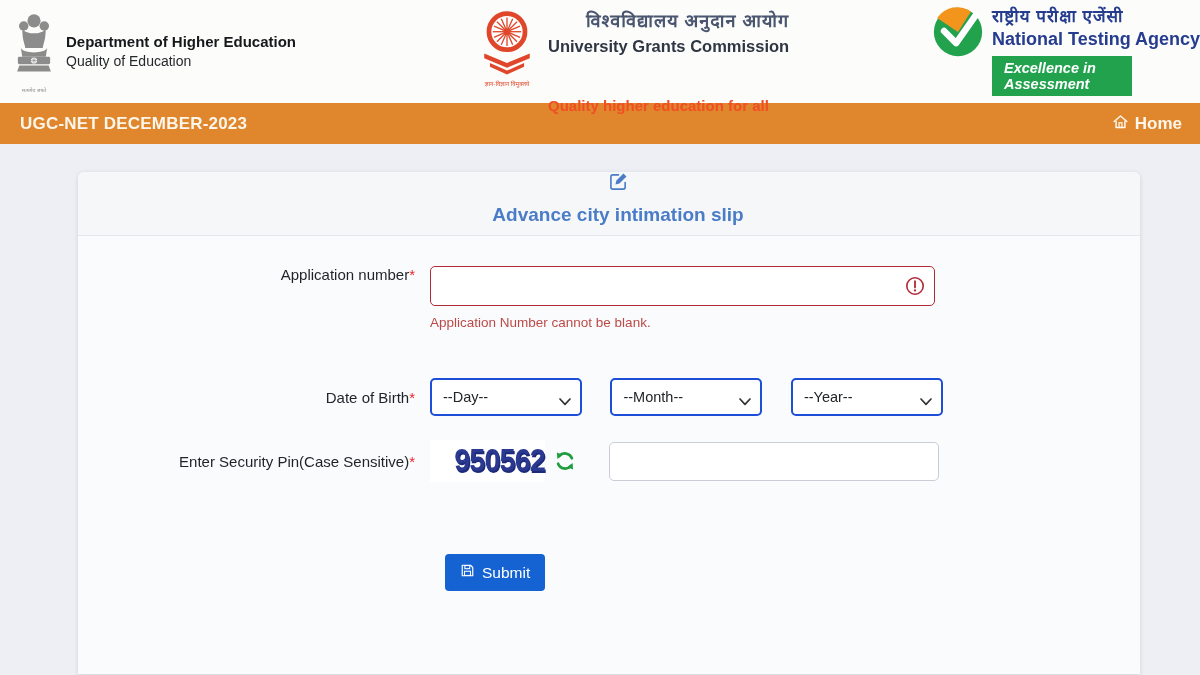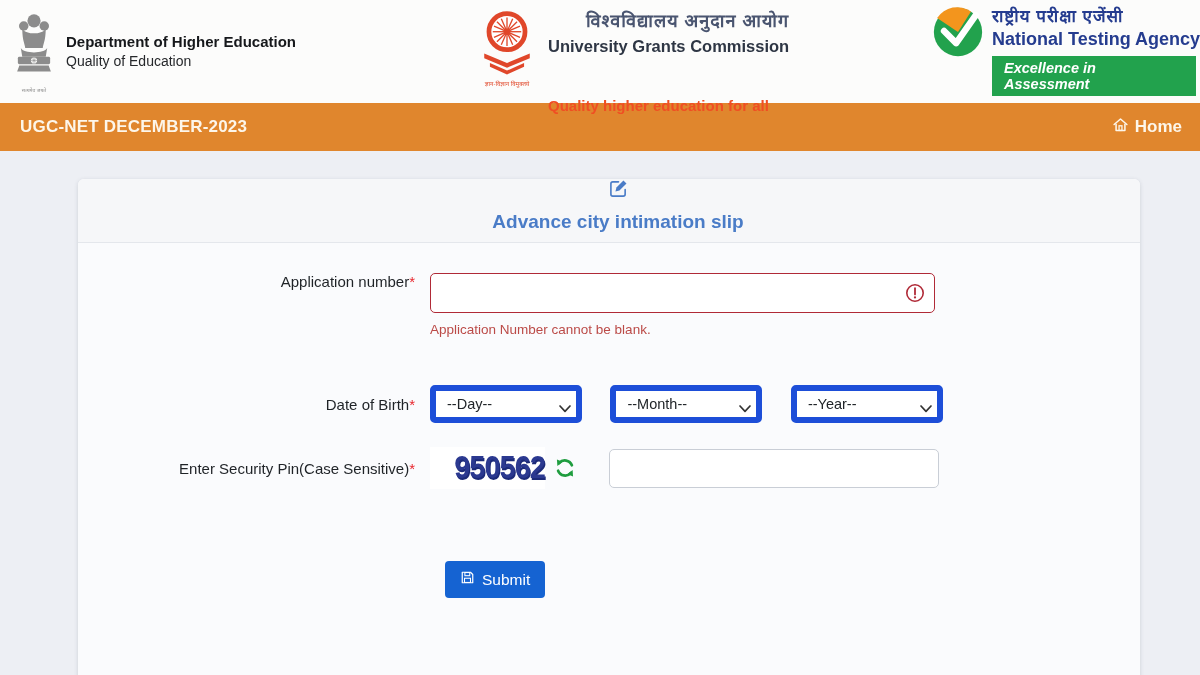--- a/index.html
+++ b/index.html
@@ -19,24 +19,24 @@
   .ugc-motto { font-size:6px; color:#e0472a; margin-top:-2px; }
   .ugc-text .hindi { font-size:18px; font-weight:bold; color:#4a5570; line-height:1.5; letter-spacing:1px;text-align:right; }
   .ugc-text .eng { font-size:16.5px; font-weight:bold; color:#2e3644; line-height:1.45; }
   .ugc-text .tagline { font-size:15px; font-weight:bold; color:#f04e23; line-height:1.5;margin-top:36px; }
 
   .logo-right { position:absolute; right:0; top:6px; display:flex; align-items:flex-start; gap:8px; }
   .nta-text { display:flex; flex-direction:column; align-items:flex-start; }
   .nta-text .hindi { font-size:17px; font-weight:bold; color:#253c8f; line-height:1.3; letter-spacing:1px; }
   .nta-text .eng { font-size:18px; font-weight:bold; color:#253c8f; line-height:1.25; }
   .nta-strip { margin-top:5px; background:#22a24d; color:#ffffff; font-style:italic; font-weight:bold;
-               font-size:14.5px; padding:4px 24px 4px 12px; width:204px; }
-
-  
-  .navbar { height:48px; background:#e0862d; display:flex; align-items:center; justify-content:space-between;
+               font-size:14.5px; padding:4px 24px 4px 12px; width:140px; }
+
+  
+  .navbar { height:41px; background:#e0862d; display:flex; align-items:center; justify-content:space-between;
             padding:0 18px 0 20px; }
   .nav-title { color:#fdf6ea; font-size:17px; font-weight:bold; letter-spacing:.2px; }
   .nav-home { display:flex; align-items:center; gap:6px; color:#fdf6ea; font-size:17px; font-weight:bold; cursor:pointer; }
 
   
   .content { padding-top:28px; }
   .card { margin-left:78px; width:1062px; height:502px; background:#fafbfd;
           border-radius:6px 6px 0 0; box-shadow:0 1px 4px rgba(60,70,90,.18); }
   .card-header { height:64px; background:#f6f7f9; border-bottom:1px solid #e4e7ec;
                  border-radius:6px 6px 0 0; display:flex; align-items:center; gap:9px; padding-left:18px;flex-direction:column; }
@@ -51,21 +51,21 @@
 
   .app-input-wrap { position:relative; width:505px; }
   .app-input { width:505px; height:40px; border:1px solid #b02a37; border-radius:5px; background:#fff;
                padding:0 40px 0 12px; font-size:15px; color:#212529; outline:none; }
   .err-icon { position:absolute; right:10px; top:10px; }
   .err-msg { margin-top:9px; font-size:13.5px; color:#bb4a47; }
 
   .row-dob { margin-top:48px; align-items:center; }
   .row-dob .label-col { padding-top:0; }
   .sel-wrap { position:relative; display:inline-block; width:152px; margin-right:24px; }
-  .sel-wrap select { width:152px; height:38px; border:6px solid #1d4ed8; border-radius:5px; background:#fff;
+  .sel-wrap select { width:152px; height:38px; border:2px solid #1d4ed8; border-radius:5px; background:#fff;
                      font-size:14.5px; color:#212529; padding:0 28px 0 11px; appearance:none; -webkit-appearance:none;
                      outline:none; font-family:"Liberation Sans", sans-serif; }
   .sel-chevron { position:absolute; right:11px; top:14px; pointer-events:none; }
 
   .row-pin { margin-top:24px; align-items:center; }
   .pin-controls { display:flex; align-items:center; }
   .captcha-box { width:115px; height:42px; background:#ffffff; display:flex; align-items:center; justify-content:flex-end; }
   .captcha-text { font-size:29px; font-weight:bold; color:#2b3990; letter-spacing:-1px;
                   text-shadow:1px 1px 0 #1c2a78; transform:scaleY(1.05); }
   .refresh-btn { margin-left:9px; cursor:pointer; display:flex; align-items:center; }

